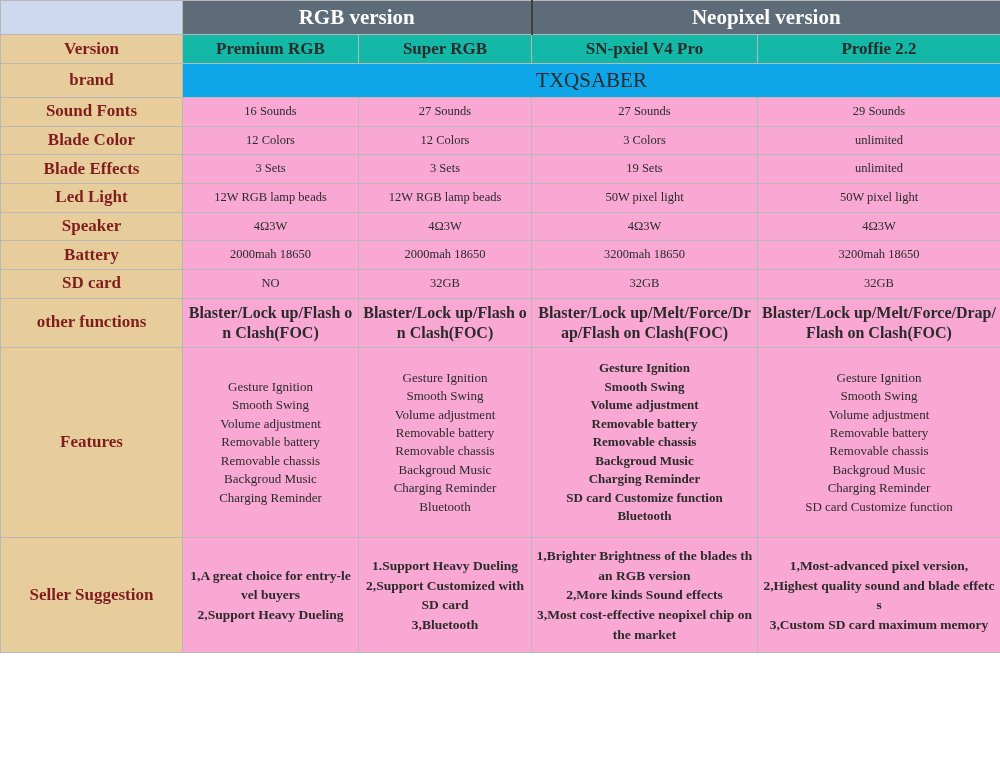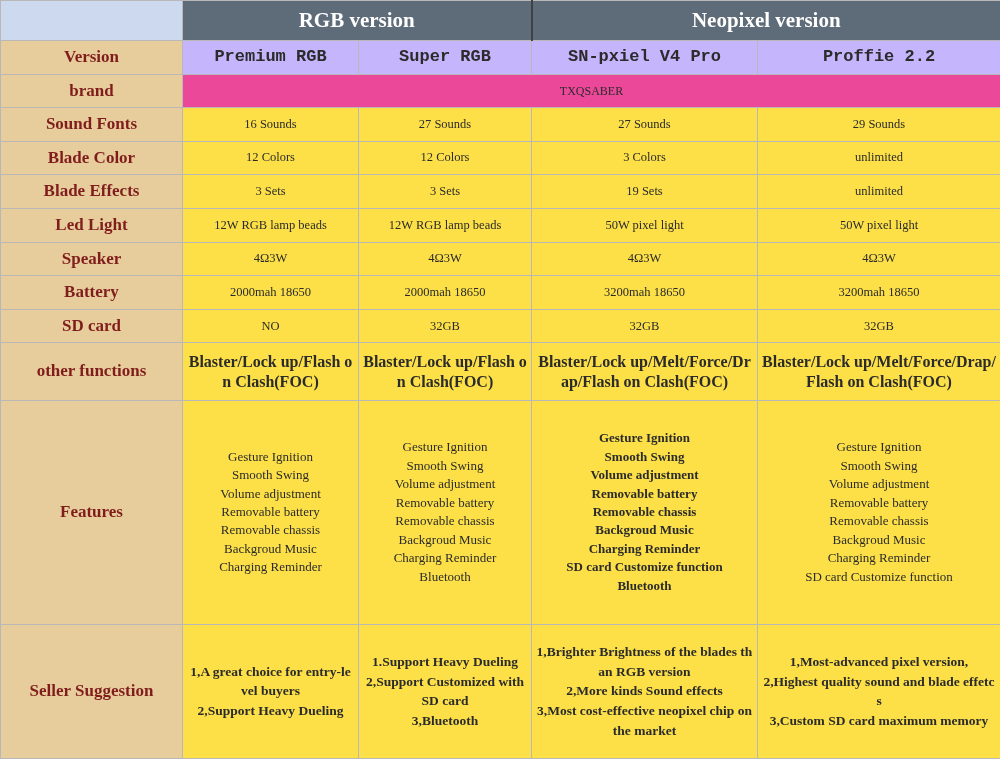--- a/index.html
+++ b/index.html
@@ -10,21 +10,21 @@
   body {
     width: 1000px;
     height: 759px;
     font-family: "Liberation Serif", "DejaVu Serif", serif;
     color: #2b2b2b;
     overflow: hidden;
   }
 
   table.spec {
     width: 1000px;
-    height: 759px;
+    height: 653px;
     border-collapse: collapse;
     table-layout: fixed;
     border-radius: 30px;
   }
 
   table.spec td {
     border: 1px solid #b8b8b8;
     text-align: center;
     vertical-align: middle;
     padding: 2px 4px;
@@ -62,32 +62,31 @@
     background: #e8cd9c;
     color: #7f1d1d;
     font-weight: bold;
     font-size: 17px;
     border-color: #cbb188;
     border-right-color: #b8b8b8;
   }
 
   
   td.val {
-    background: #fde047;
+    background: #f9a8d4;
     font-size: 12.5px;
   }
   td.val.name {
-    background: #c4b5fd;
+    background: #14b8a6;
     font-size: 17px;
     font-weight: bold;
-    font-family: Liberation Mono, monospace;
   }
   td.brandcell {
-    background: #ec4899;
-    font-size: 12px;
+    background: #0ea5e9;
+    font-size: 21px;
     text-align: center;
   }
   td.val.wrap { font-size: 16px; font-weight: bold; }
   td.val.feat { font-size: 13px; line-height: 1.42; }
   td.val.feat.bold { font-weight: bold; }
   td.val.sell { font-size: 13.5px; font-weight: bold; line-height: 1.45; }
 
   .ln { display: block; }
 </style>
 </head>

